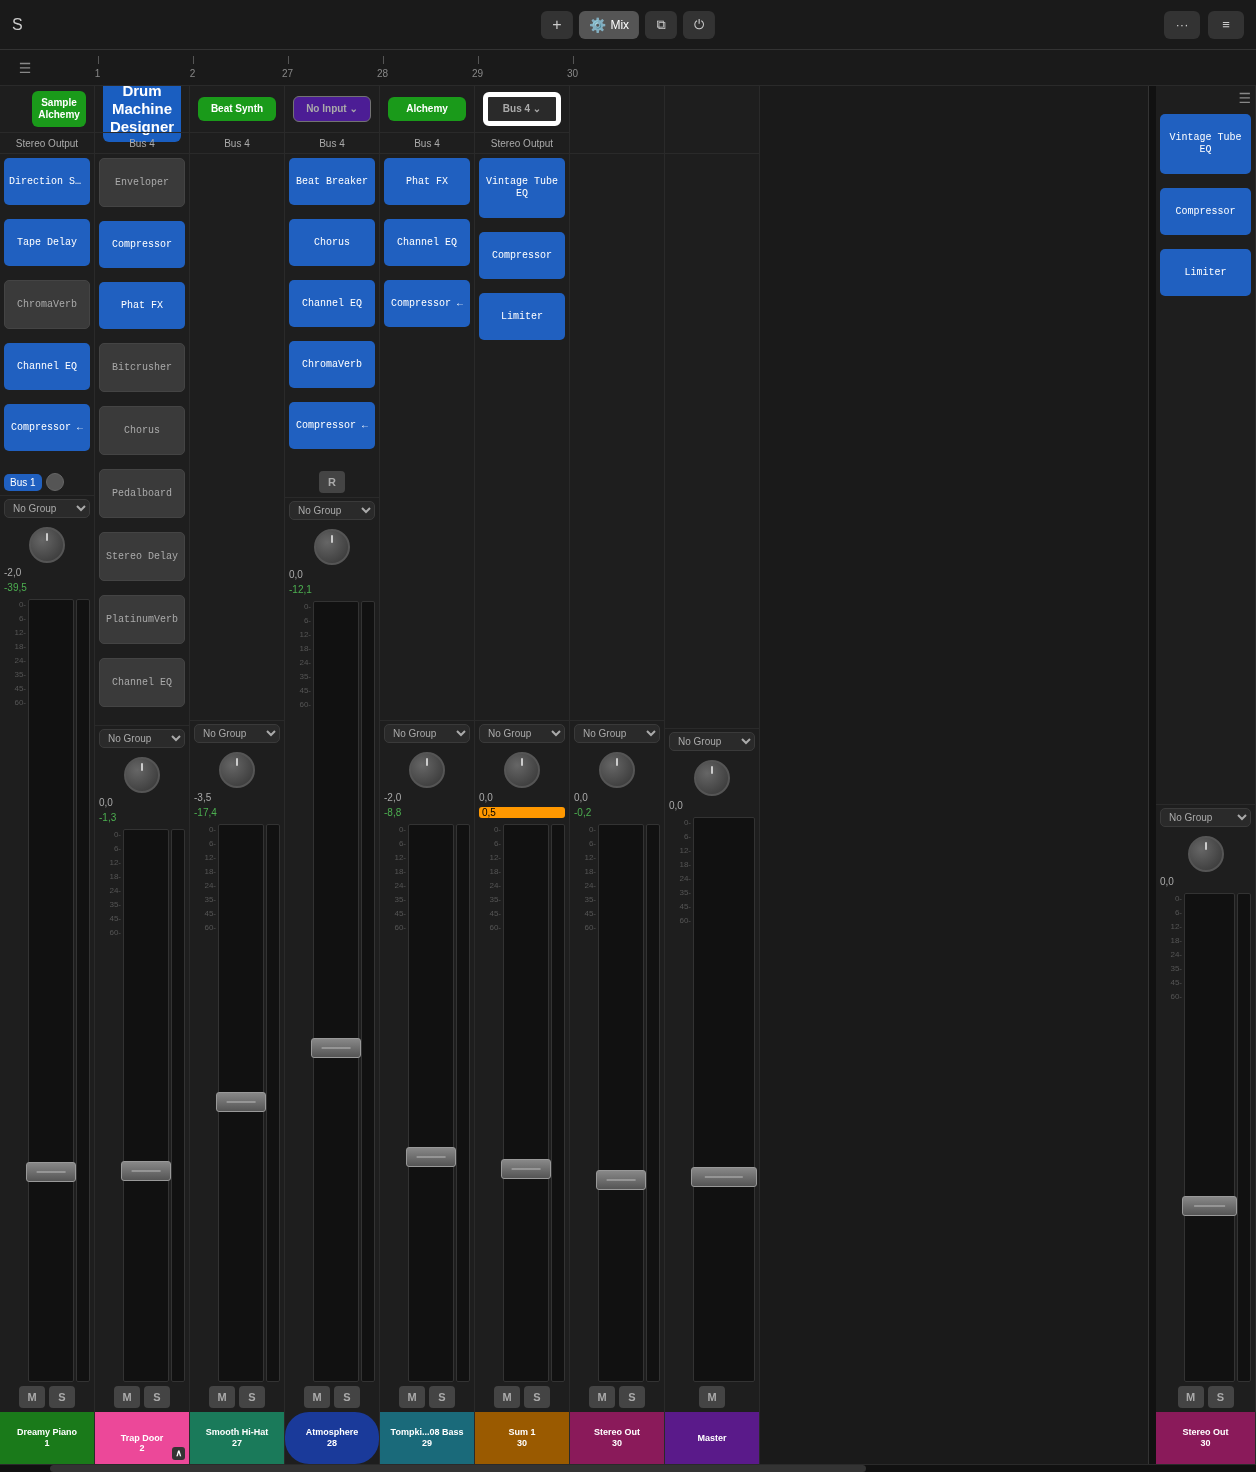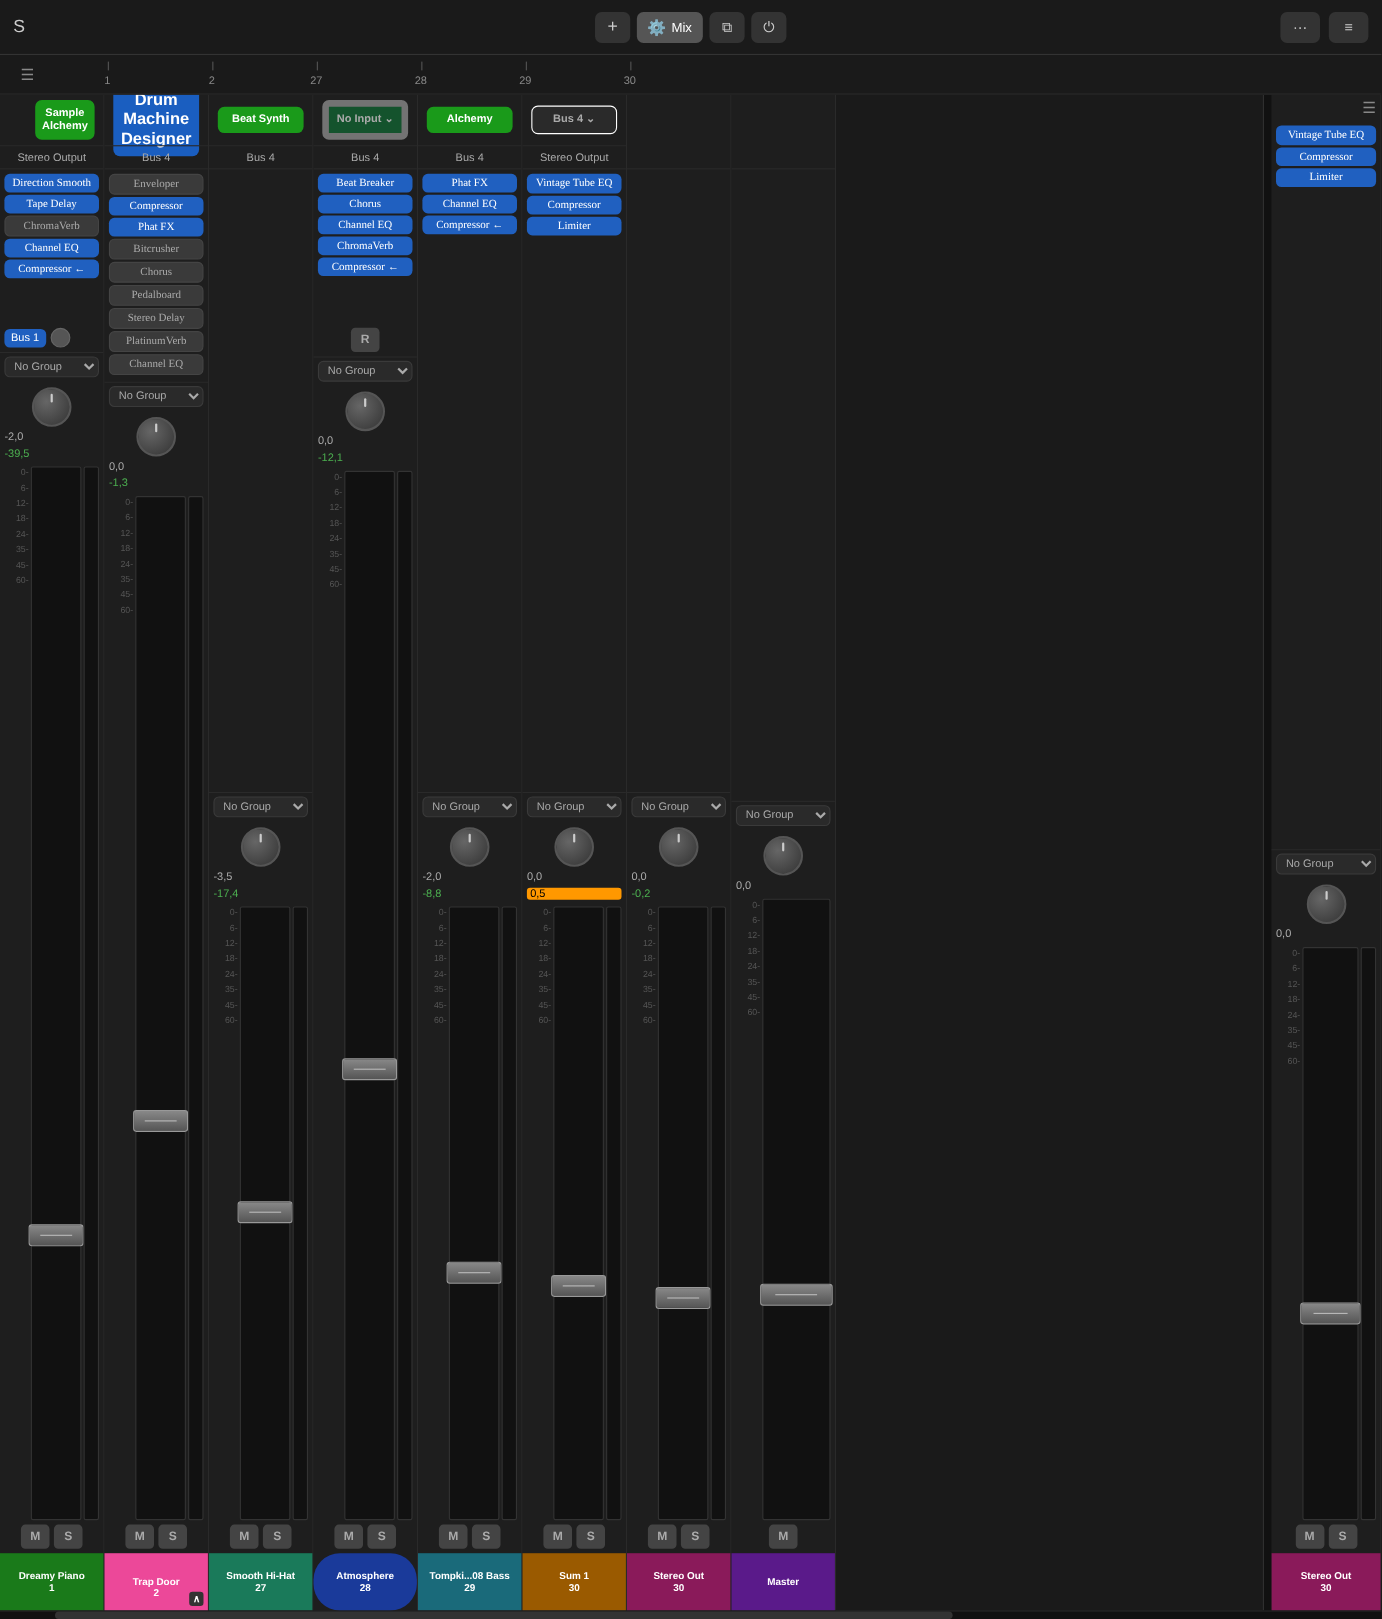--- a/index.html
+++ b/index.html
@@ -95,28 +95,28 @@
 
     
     .plugin-section {
       padding: 4px 4px;
       min-height: 140px;
       flex-shrink: 0;
     }
     .plugin-btn {
       display: block;
       width: 100%;
-      margin-bottom: 2px;
-      padding: 3px 5px;
+      margin-bottom: 14px;
+      padding: 18px 5px;
       border-radius: 5px;
       border: none;
       cursor: pointer;
       font-size: 10px;
       text-align: center;
-      font-family: Liberation Serif, serif;
+      font-family: Liberation Mono, monospace;
       white-space: nowrap;
       overflow: hidden;
       text-overflow: ellipsis;
     }
     .plugin-btn.blue { background: #2060c0; color: #fff; }
     .plugin-btn.gray { background: #3a3a3a; color: #aaa; border: 1px solid #444; }
 
     
     .instrument-btn {
       margin: 3px 4px;
@@ -534,21 +534,21 @@
     <div class="ms-row">
       <button class="ms-btn m">M</button>
       <button class="ms-btn s">S</button>
     </div>
     <div class="channel-label" style="background:#1a7a5a; font-size:9px; white-space:pre-line;">Smooth Hi-Hat
 27</div>
   </div>
 
   <div class="channel-strip">
     <div class="inst-area">
-      <button class="instrument-btn gray-inst inst-full" style="font-size:10px; background:#14532d; color:#aaa; border:6px solid #737373;">No Input ⌄</button>
+      <button class="instrument-btn gray-inst inst-full" style="font-size:10px; background:#4c1d95; color:#aaa; border:1px solid #737373;">No Input ⌄</button>
     </div>
     <div class="output-row">Bus 4</div>
     <div class="plugin-section">
       <button class="plugin-btn blue">Beat Breaker</button>
       <button class="plugin-btn blue">Chorus</button>
       <button class="plugin-btn blue">Channel EQ</button>
       <button class="plugin-btn blue">ChromaVerb</button>
       <button class="plugin-btn blue">Compressor ←</button>
     </div>
 
@@ -632,21 +632,21 @@
     <div class="ms-row">
       <button class="ms-btn m">M</button>
       <button class="ms-btn s">S</button>
     </div>
     <div class="channel-label" style="background:#1a6a7a; font-size:9px; white-space:pre-line;">Tompki...08 Bass
 29</div>
   </div>
 
   <div class="channel-strip">
     <div class="inst-area">
-      <button class="instrument-btn gray-inst inst-full" style="font-size:10px; background:#2a2a2a; color:#aaa; border:1px solid #ffffff;">Bus 4 ⌄</button>
+      <button class="instrument-btn gray-inst inst-full" style="font-size:10px; background:#2a2a2a; color:#aaa; border:5px solid #ffffff;">Bus 4 ⌄</button>
     </div>
     <div class="output-row">Stereo Output</div>
     <div class="plugin-section" style="flex:1;">
       <button class="plugin-btn blue" style="white-space:normal; line-height:1.2;">Vintage Tube EQ</button>
       <button class="plugin-btn blue">Compressor</button>
       <button class="plugin-btn blue">Limiter</button>
     </div>
     <div class="no-group-row">
       <select class="no-group-select">
         <option>No Group</option>

